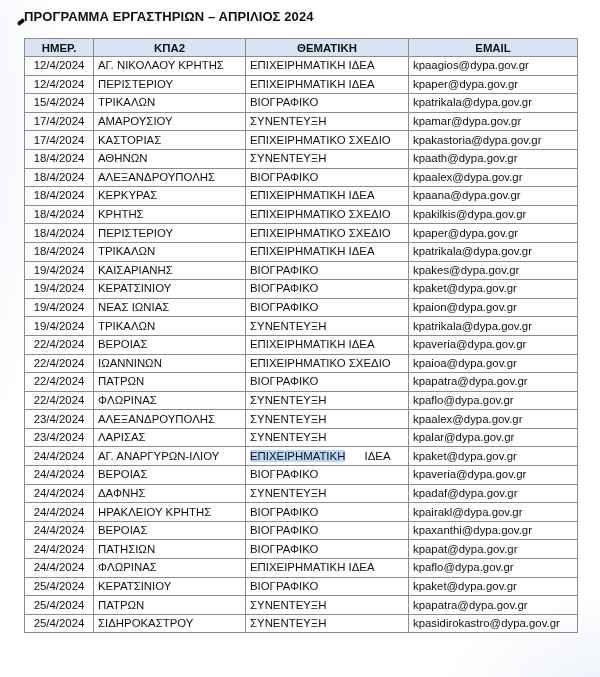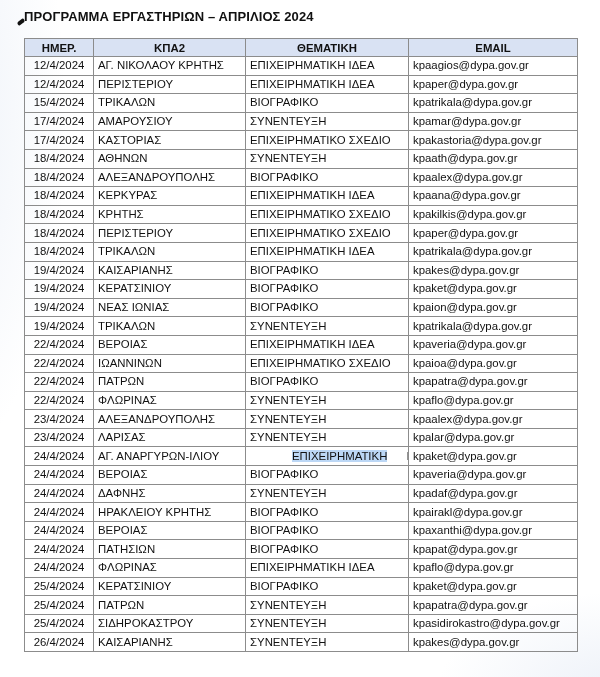--- a/index.html
+++ b/index.html
@@ -41,21 +41,21 @@
     border: 1px solid #8c8c8c;
     text-align: center;
   }
   table.schedule td {
     height: 17.6px; padding: 0 4px;
     border: 1px solid #8c8c8c;
     white-space: nowrap; overflow: hidden;
     line-height: 17px;
   }
   table.schedule td.date { text-align: center; padding: 0; }
-  .hl { background: #bcd7f5; margin-left: 42px; }
+  .hl { background: #bcd7f5; }
 </style>
 </head>
 <body>
 
 <div class="bg-swoosh"></div>
 <div class="pen-mark"></div>
 
 <div class="title">ΠΡΟΓΡΑΜΜΑ ΕΡΓΑΣΤΗΡΙΩΝ – ΑΠΡΙΛΙΟΣ 2024</div>
 
 <table class="schedule">
@@ -253,20 +253,14 @@
         <td>ΠΑΤΡΩΝ</td>
         <td>ΣΥΝΕΝΤΕΥΞΗ</td>
         <td>kpapatra@dypa.gov.gr</td>
       </tr>
       <tr>
         <td class="date">25/4/2024</td>
         <td>ΣΙΔΗΡΟΚΑΣΤΡΟΥ</td>
         <td>ΣΥΝΕΝΤΕΥΞΗ</td>
         <td>kpasidirokastro@dypa.gov.gr</td>
       </tr>
-      <tr>
-        <td class="date">26/4/2024</td>
-        <td>ΚΑΙΣΑΡΙΑΝΗΣ</td>
-        <td>ΣΥΝΕΝΤΕΥΞΗ</td>
-        <td>kpakes@dypa.gov.gr</td>
-      </tr>
     </tbody>
 </table>
 
 </body></html>

